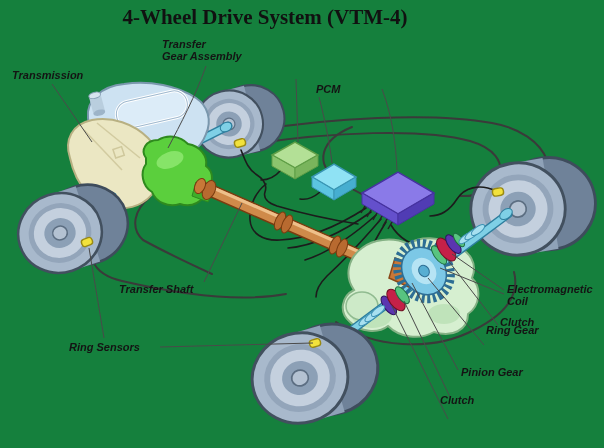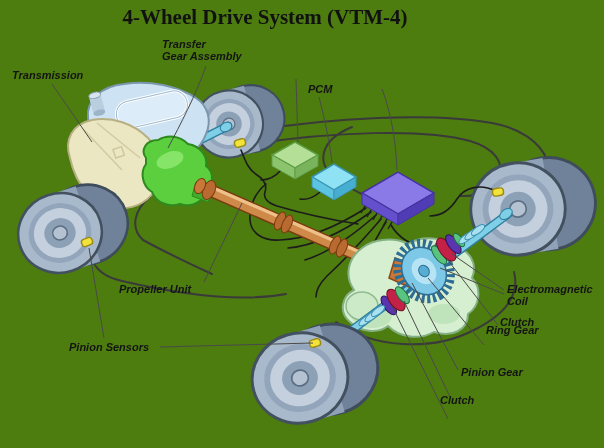--- a/index.html
+++ b/index.html
@@ -1,16 +1,16 @@
 <!DOCTYPE html>
 <html><head>
 <meta charset="utf-8">
 <style>
   html,body{margin:0;padding:0;background:#fff;}
-  #stage{position:relative;width:604px;height:448px;background:#4d7c0f;overflow:hidden;
+  #stage{position:relative;width:604px;height:448px;background:#15803d;overflow:hidden;
          font-family:"Liberation Sans",sans-serif;}
   #art{position:absolute;left:0;top:0;}
   .lbl{position:absolute;font-weight:bold;font-size:11px;line-height:12px;color:#141414;
        white-space:nowrap;font-style:italic;}
   #title{position:absolute;left:265px;top:5px;transform:translateX(-50%);
          font-family:"Liberation Serif",serif;font-weight:bold;font-size:21px;color:#111;
          white-space:nowrap;}
 </style>
 </head>
 <body>
@@ -226,31 +226,31 @@
 <div class="lbl" style="left:12px;top:69px">
   <span>Transmission</span>
 </div>
 
 <div class="lbl" style="left:162px;top:38px">
   <span>Transfer</span><br>
   <span>Gear Assembly</span>
 </div>
 
 
-<div class="lbl" style="left:308px;top:83px">
+<div class="lbl" style="left:316px;top:83px">
   <span>PCM</span>
 </div>
 
 
 <div class="lbl" style="left:119px;top:283px">
-  <span>Propeller Unit</span>
+  <span>Transfer Shaft</span>
 </div>
 
 <div class="lbl" style="left:69px;top:341px">
-  <span>Pinion Sensors</span>
+  <span>Ring Sensors</span>
 </div>
 
 <div class="lbl" style="left:507px;top:283px">
   <span>Electromagnetic</span><br>
   <span>Coil</span>
 </div>
 
 <div class="lbl" style="left:500px;top:316px">
   <span>Clutch</span>
 </div>

